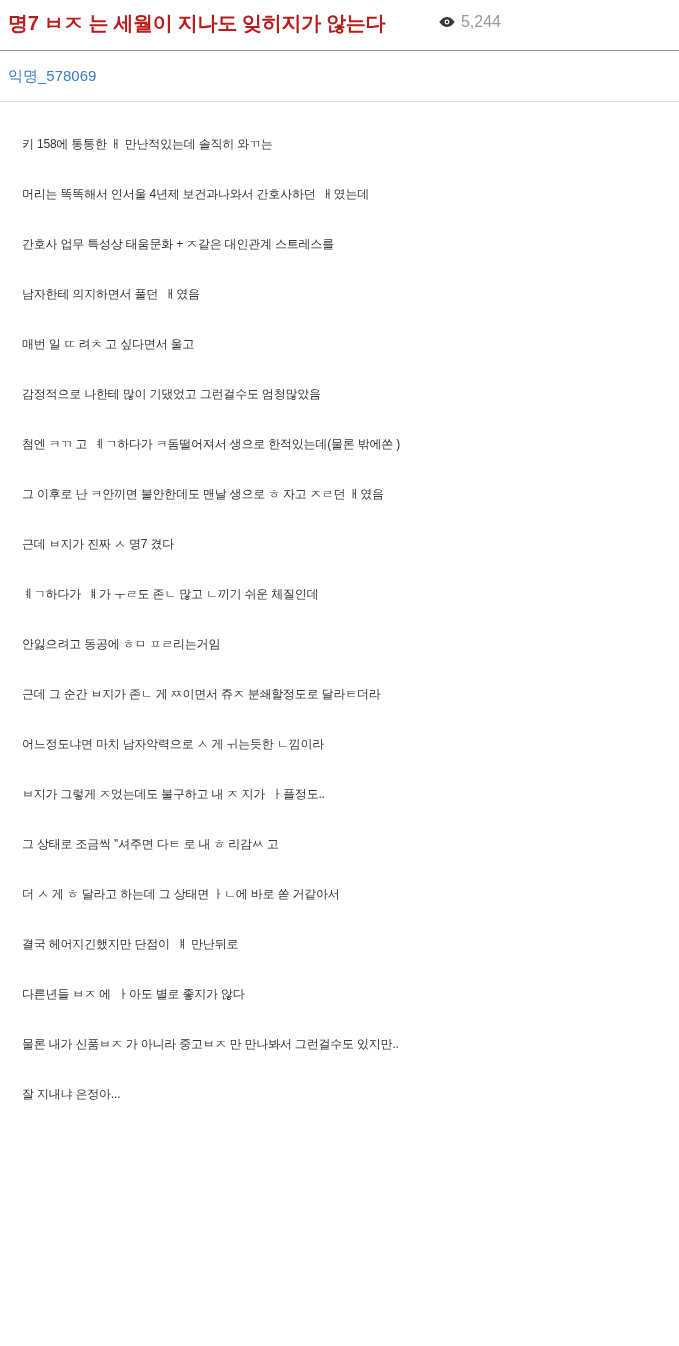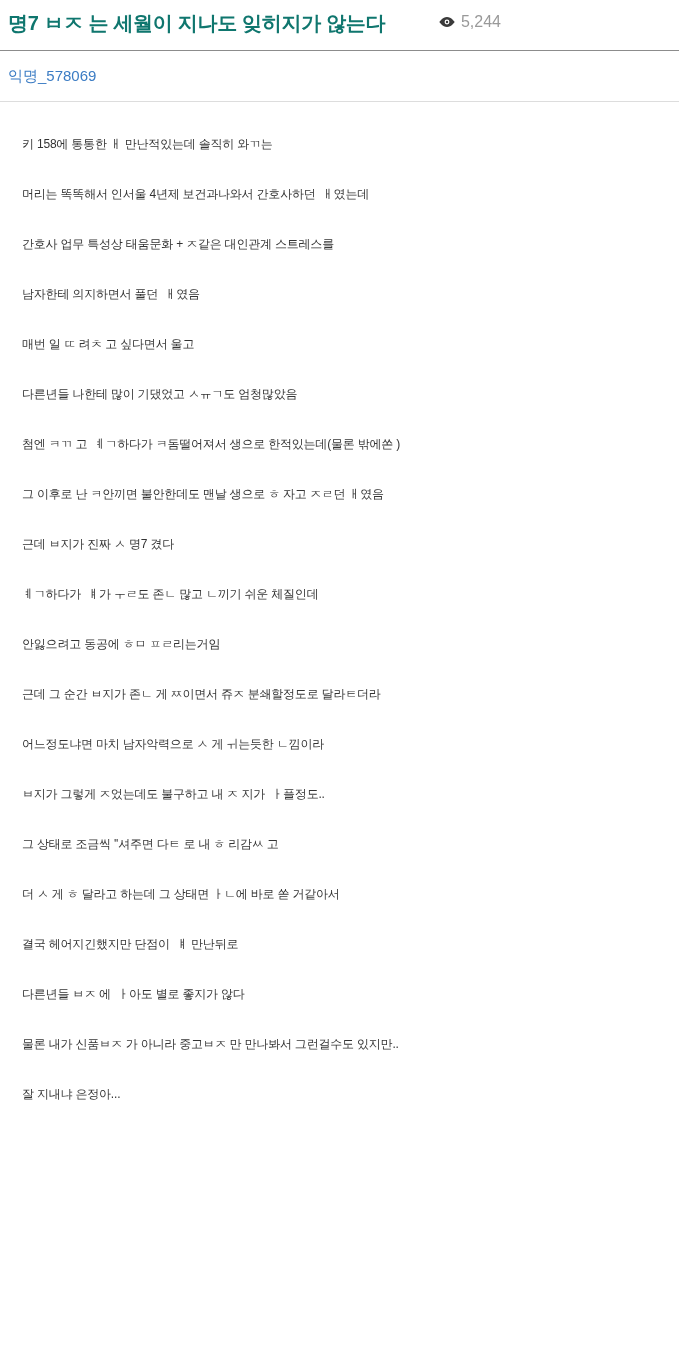--- a/index.html
+++ b/index.html
@@ -13,21 +13,21 @@
   }
   .page { width: 679px; }
   .header {
     display: flex;
     align-items: flex-start;
     padding: 10px 178px 0 8px;
   }
   .title {
     font-size: 20px;
     font-weight: bold;
-    color: #0f766e;
+    color: #b91c1c;
     line-height: 1.3;
     white-space: pre-wrap;
     letter-spacing: -0.3px;
   }
   .views {
     margin-left: auto;
     display: flex;
     align-items: center;
     gap: 5px;
     margin-top: 3px;
@@ -92,21 +92,21 @@
   </div>
 
   <hr class="divider-light">
 
   <div class="post-body">
     <p>키 158에 통통한 ㅐ 만난적있는데 솔직히 와ㄲ는</p>
     <p>머리는 똑똑해서 인서울 4년제 보건과나와서 간호사하던  ㅐ였는데</p>
     <p>간호사 업무 특성상 태움문화 + ㅈ같은 대인관계 스트레스를</p>
     <p>남자한테 의지하면서 풀던  ㅐ였음</p>
     <p>매번 일 ㄸ 려ㅊ 고 싶다면서 울고</p>
-    <p>다른년들 나한테 많이 기댔었고 ㅅㅠㄱ도 엄청많았음</p>
+    <p>감정적으로 나한테 많이 기댔었고 그런걸수도 엄청많았음</p>
     <p>첨엔 ㅋㄲ 고  ㅖㄱ하다가 ㅋ돔떨어져서 생으로 한적있는데(물론 밖에쏜 )</p>
     <p>그 이후로 난 ㅋ안끼면 불안한데도 맨날 생으로 ㅎ 자고 ㅈㄹ던 ㅐ였음</p>
     <p>근데 ㅂ지가 진짜 ㅅ 명7 겼다</p>
     <p>ㅖㄱ하다가  ㅒ가 ㅜㄹ도 존ㄴ 많고 ㄴ끼기 쉬운 체질인데</p>
     <p>안잃으려고 동공에 ㅎㅁ ㅍㄹ리는거임</p>
     <p>근데 그 순간 ㅂ지가 존ㄴ 게 ㅉ이면서 쥬ㅈ 분쇄할정도로 달라ㅌ더라</p>
     <p>어느정도냐면 마치 남자악력으로 ㅅ 게 ㅟ는듯한 ㄴ낌이라</p>
     <p>ㅂ지가 그렇게 ㅈ었는데도 불구하고 내 ㅈ 지가  ㅏ플정도..</p>
     <p>그 상태로 조금씩 ''셔주면 다ㅌ 로 내 ㅎ 리감ㅆ 고</p>
     <p>더 ㅅ 게 ㅎ 달라고 하는데 그 상태면 ㅏㄴ에 바로 쏟 거같아서</p>

